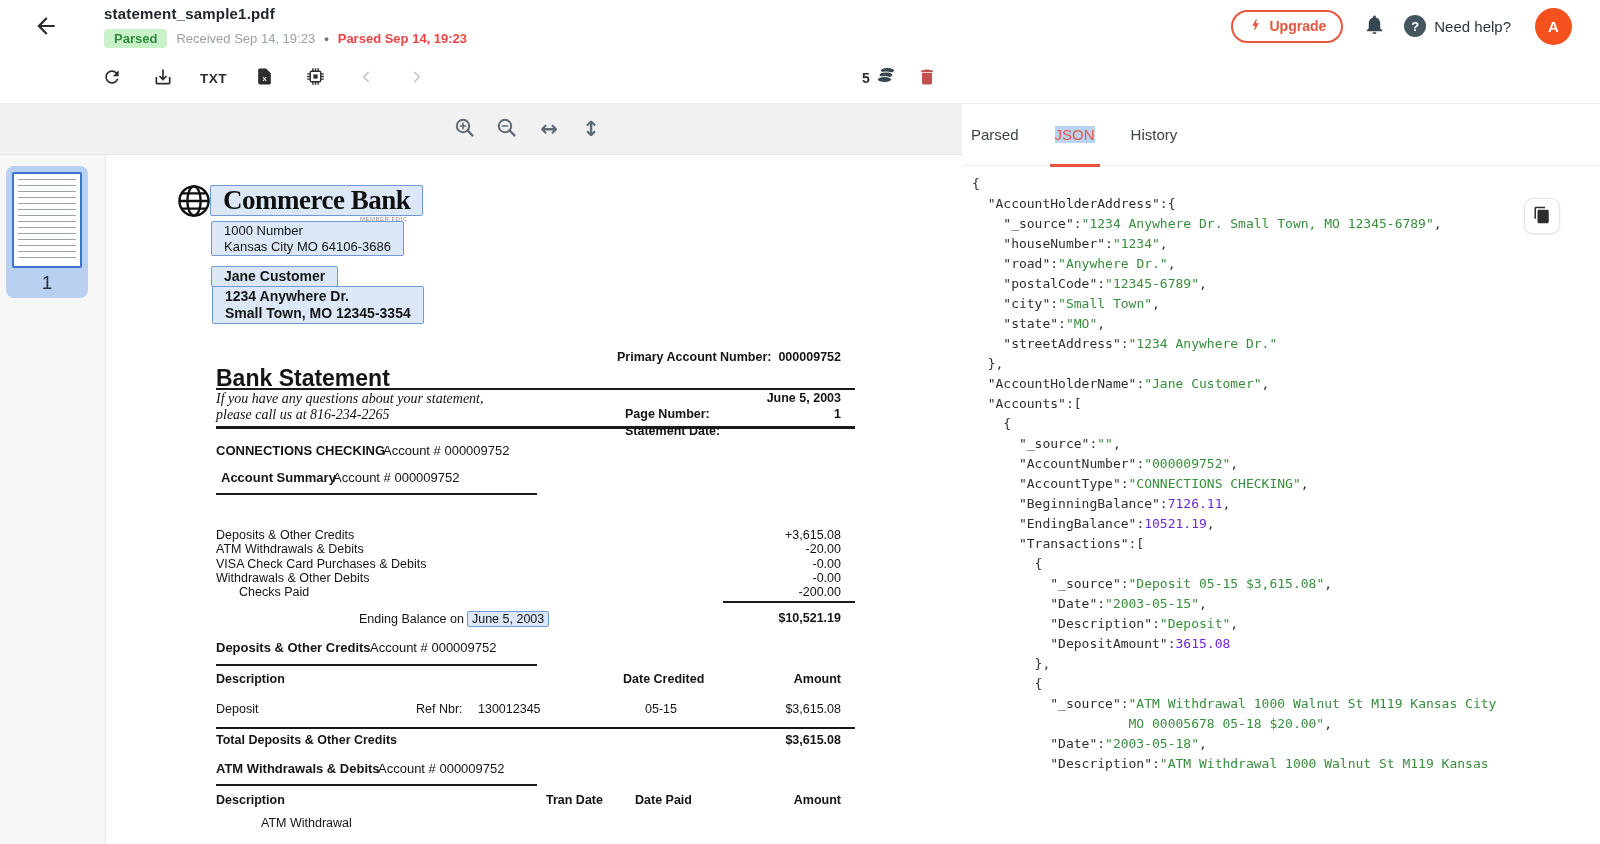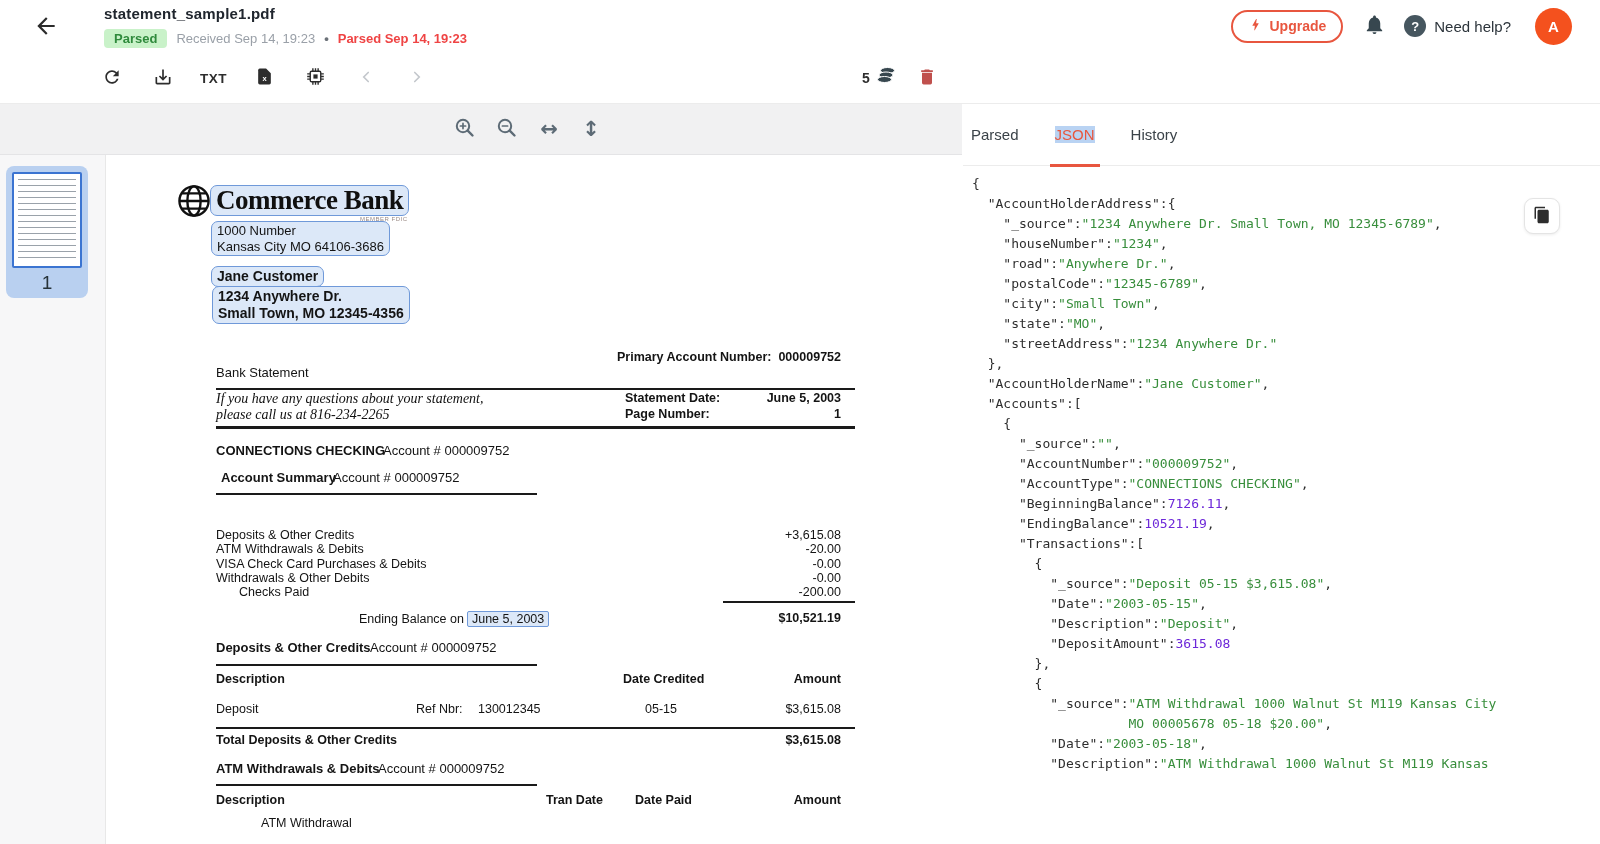--- a/index.html
+++ b/index.html
@@ -49,26 +49,26 @@
   .thumb-page{width:70px;height:96px;background:#fff;border:2px solid #3b74d1;border-radius:2px;box-sizing:border-box;padding:5px 4px;}
   .thumb-lines{height:100%;background:
     repeating-linear-gradient(to bottom,#9aa2aa 0 1px,transparent 1px 6px);}
   .thumb-num{text-align:center;font-size:19px;color:#263238;margin-top:4px;}
 
   
   .pdf-page{position:absolute;left:106px;top:51px;width:856px;height:689px;background:#fff;overflow:hidden;color:#141414;}
   .abs{position:absolute;}
   .hl,.hl-box{background:#dce8f8;border:1.5px solid #6f99d9;border-radius:2px;box-sizing:border-box;}
   .hl{display:inline-block;padding:0 4px;margin-left:3px;}
-  .hl-box{position:absolute;padding:1px 5px;border-radius:7px;}
+  .hl-box{position:absolute;padding:1px 12px;}
   .serif-logo{font-family:"Liberation Serif",serif;font-weight:700;font-size:27px;letter-spacing:-.5px;color:#101010;line-height:1;}
   .tagline{font-size:6px;color:#9a8a85;letter-spacing:.5px;}
   .s13{font-size:13px;line-height:15.5px;}
   .s14b{font-size:14px;font-weight:700;line-height:17px;}
-  .s-title{font-size:13px;font-weight:400;}
+  .s-title{font-size:23px;font-weight:700;}
   .s-row{position:absolute;left:110px;right:121px;font-size:12.5px;line-height:14px;}
   .s-row .amt{position:absolute;right:0;top:0;}
   .s-row .cell{position:absolute;top:0;}
   .bold{font-weight:700;text-align:right;}
   .italic-serif{font-family:"Liberation Serif",serif;font-style:italic;font-size:14px;color:#101010;line-height:15px;}
   .hr{position:absolute;background:#1a1a1a;}
 
   
   .panel{position:absolute;left:963px;top:0;width:637px;height:740px;background:#fff;}
   .tabs{position:absolute;left:0;top:0;width:637px;height:62px;border-bottom:1px solid #ececec;box-sizing:border-box;
@@ -252,37 +252,37 @@
         <div class="abs tagline" style="left:254px;top:61px;width:100px;">MEMBER FDIC</div>
 
         <div class="hl-box s13" style="left:105px;top:66px;">
           <div>1000 Number</div>
           <div>Kansas City MO 64106-3686</div>
         </div>
 
         <div class="hl-box s14b" style="left:105px;top:111px;">Jane Customer</div>
         <div class="hl-box s14b" style="left:106px;top:131px;">
           <div>1234 Anywhere Dr.</div>
-          <div>Small Town, MO 12345-4356</div>
+          <div>Small Town, MO 12345-3354</div>
         </div>
 
         <div class="s-row" style="top:195px;">
           <span class="cell bold" style="left:401px;">Primary Account Number:</span>
           <span class="amt bold">000009752</span>
         </div>
 
         <div class="abs s-title" style="left:110px;top:210px;">Bank Statement</div>
         <div class="hr" style="left:110px;top:233px;width:639px;height:2px;"></div>
 
         <div class="abs italic-serif" style="left:110px;top:236px;">
           <div>If you have any questions about your statement,</div>
           <div style="margin-top:1px;">please call us at 816-234-2265</div>
         </div>
         <div class="s-row" style="top:236px;">
-          <span class="cell bold" style="left:409px;">Statement Date:</span>
+          <span class="cell bold" style="left:409px;margin-top:33px;">Statement Date:</span>
           <span class="amt bold">June 5, 2003</span>
         </div>
         <div class="s-row" style="top:252px;">
           <span class="cell bold" style="left:409px;">Page Number:</span>
           <span class="amt bold">1</span>
         </div>
         <div class="hr" style="left:110px;top:271px;width:639px;height:3px;"></div>
 
         <div class="s-row" style="top:289px;font-size:13px;">
           <span class="bold">CONNECTIONS CHECKING</span>

